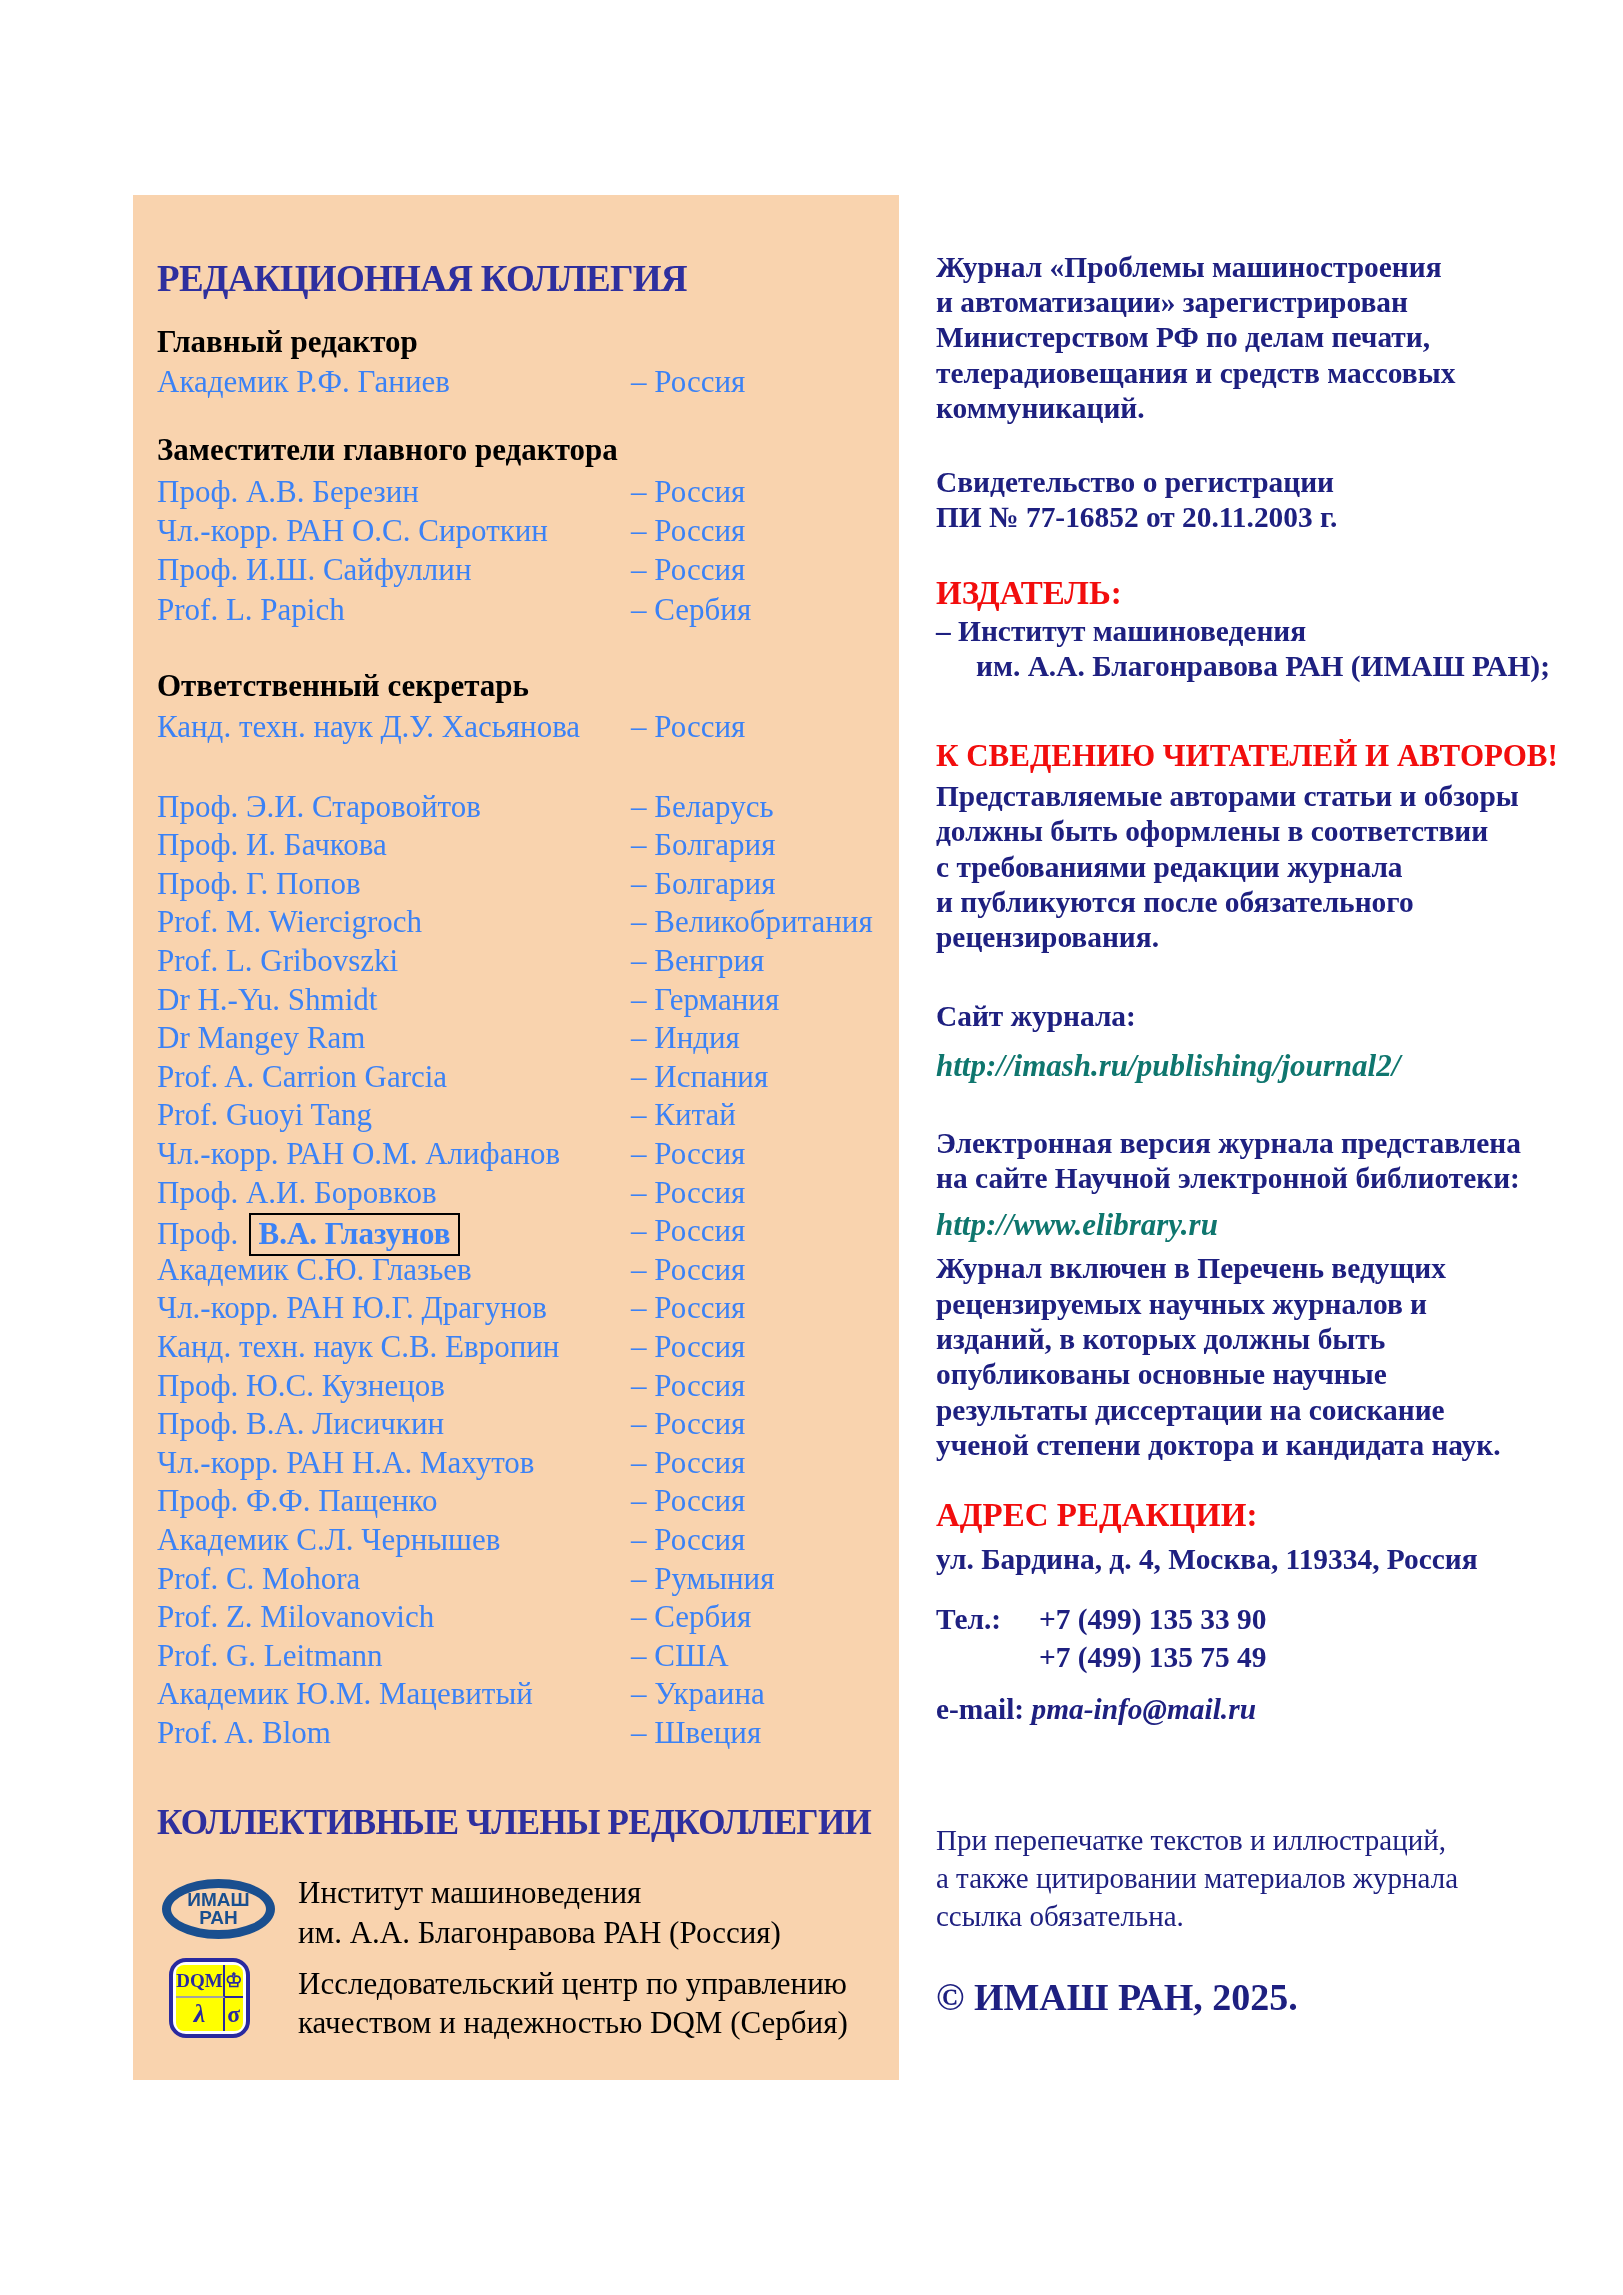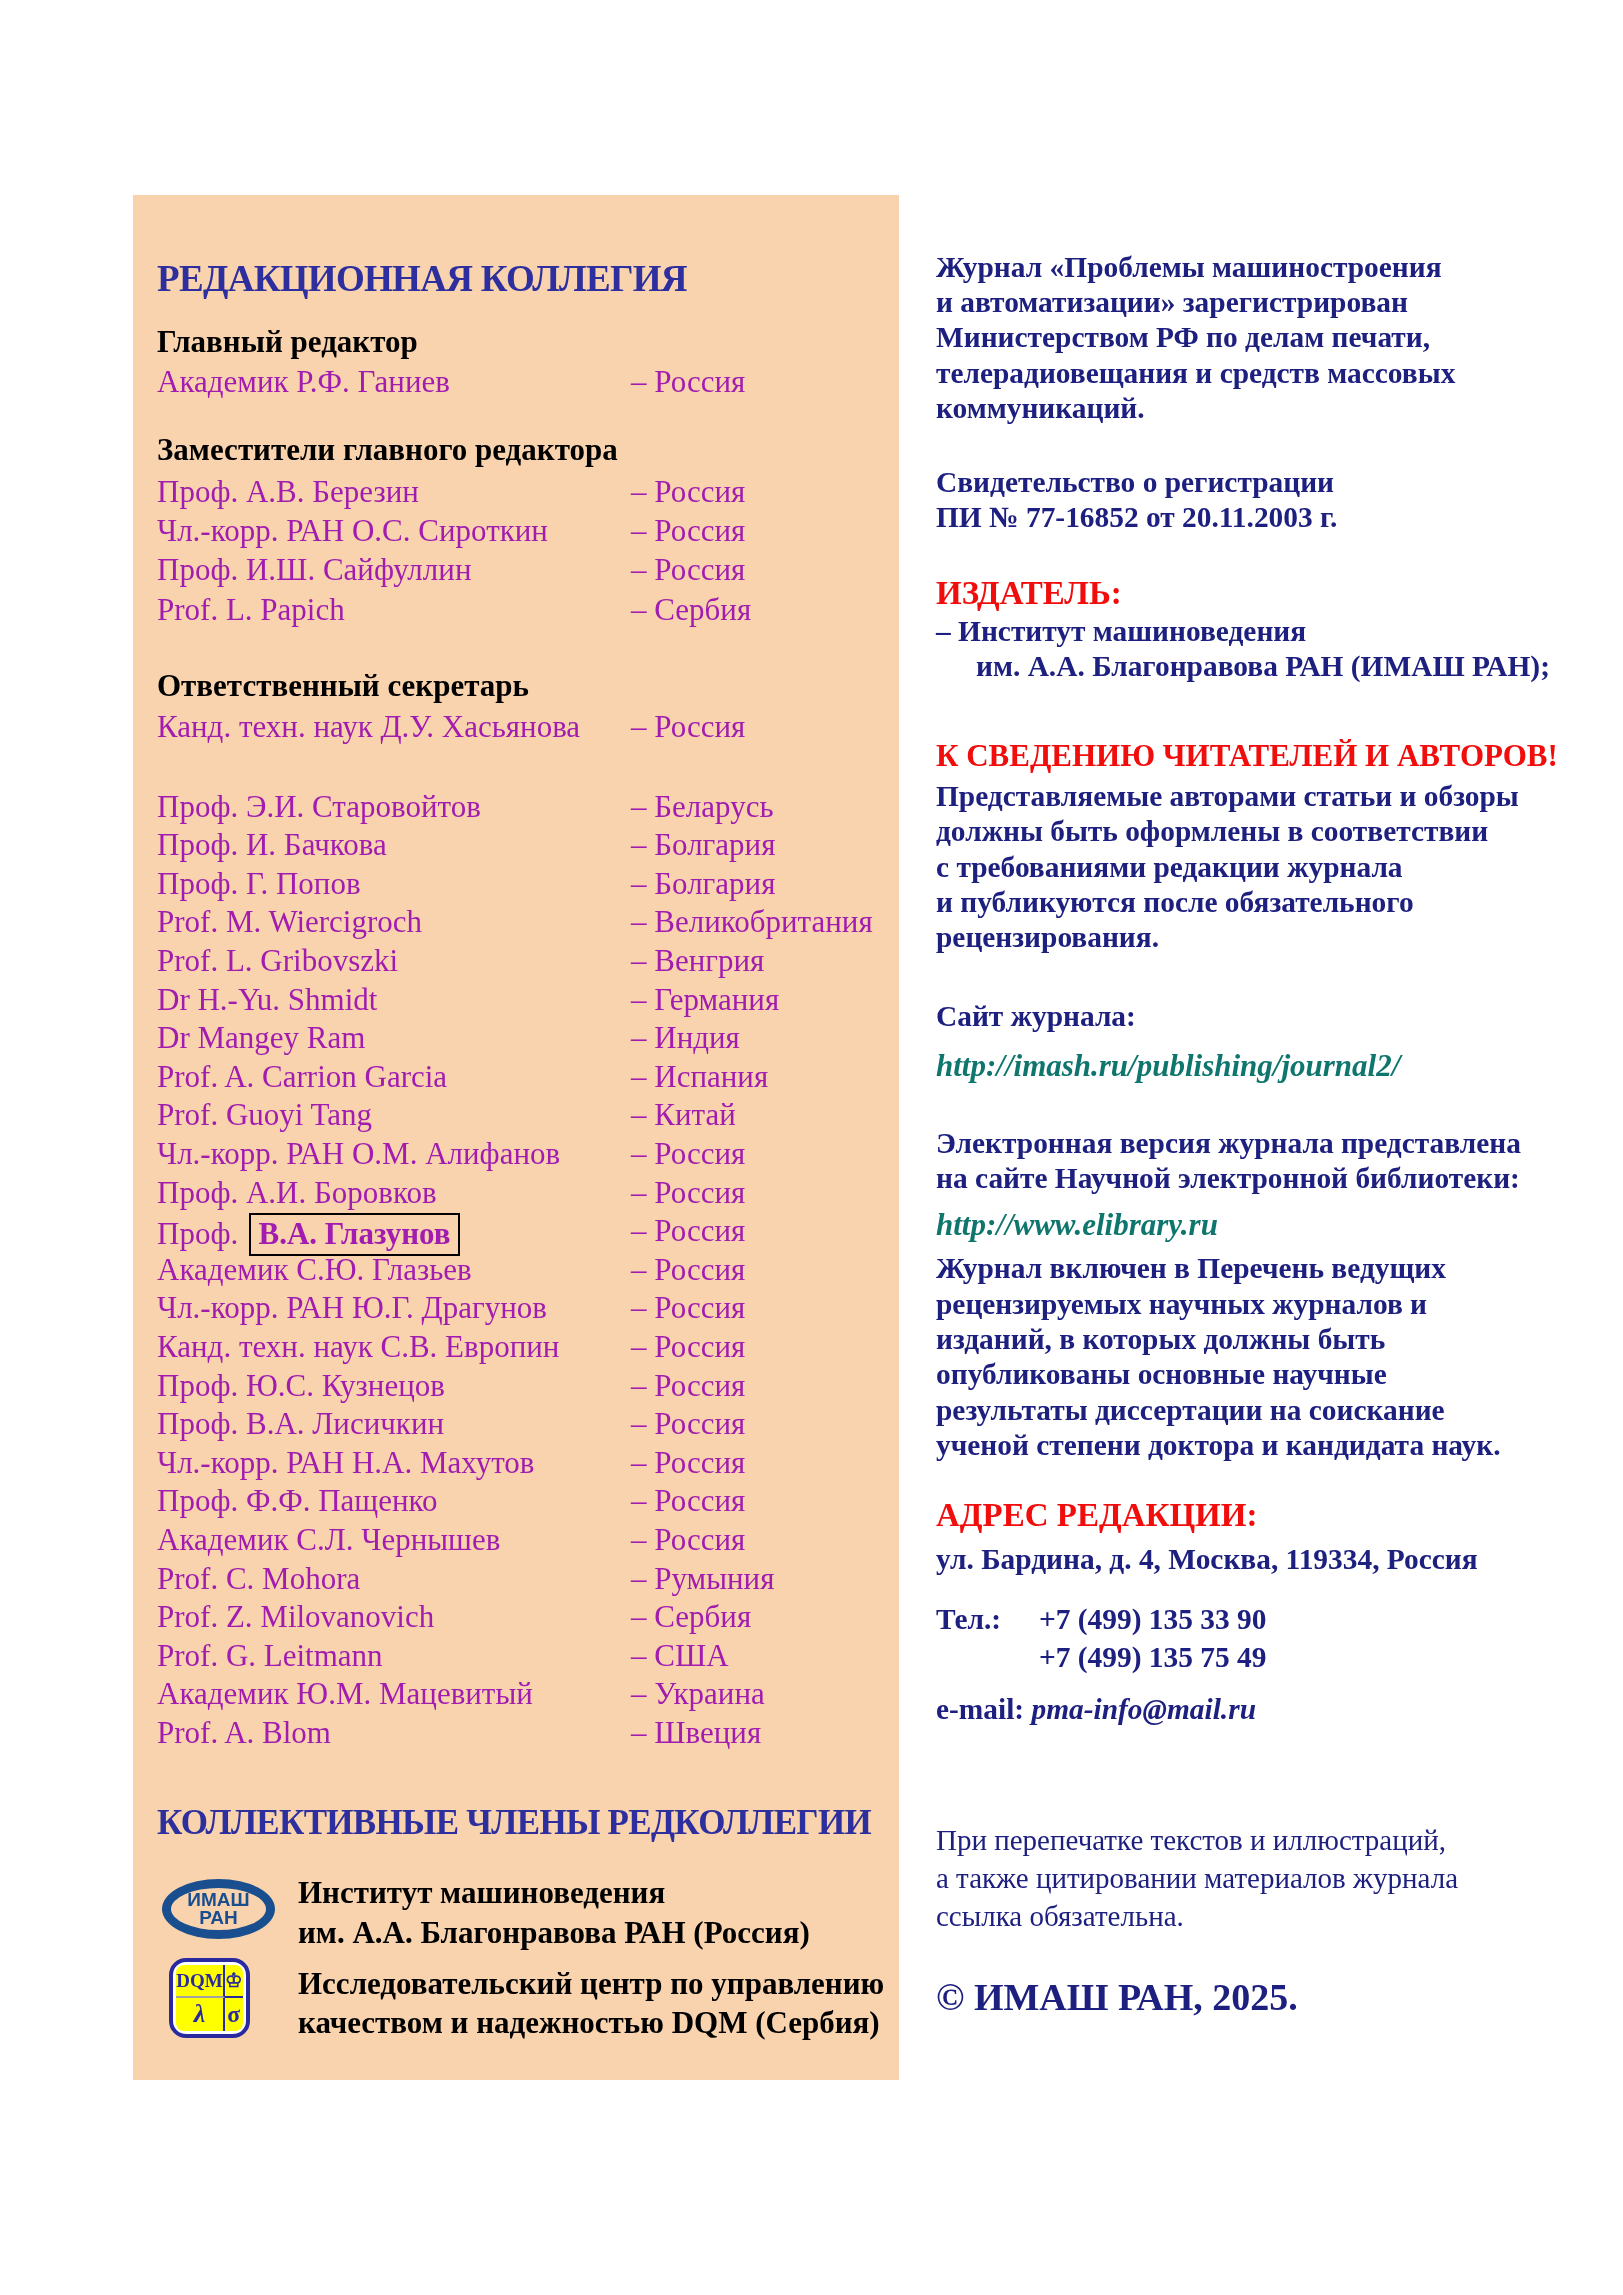--- a/index.html
+++ b/index.html
@@ -3,25 +3,25 @@
 <meta charset="utf-8">
 <style>
   html,body{margin:0;padding:0;background:#ffffff;}
   .page{position:relative;width:1623px;height:2295px;background:#ffffff;
         font-family:"Liberation Serif",serif;overflow:hidden;}
   .peach{position:absolute;left:133px;top:195px;width:766px;height:1885px;background:#f9d3ae;}
   .abs{position:absolute;white-space:nowrap;}
   
   .l-title{left:157px;font-size:37px;font-weight:bold;color:#2e2f9e;letter-spacing:-0.7px;}
   .l-label{left:157px;font-size:31px;font-weight:bold;color:#000;}
-  .l-row{left:157px;font-size:31px;color:#a21caf;text-align:center;}
+  .l-row{left:157px;font-size:31px;color:#3b82f6;text-align:center;}
   .l-row .country{position:absolute;left:474px;}
   .gbox{display:inline-block;border:2px solid #000;padding:0.7px 7.9px 2px 7.9px;margin-left:2.6px;font-weight:bold;}
   .c-title{left:157px;font-size:35px;font-weight:bold;color:#2e2f9e;letter-spacing:-0.7px;}
-  .c-text{left:298px;font-size:31px;font-weight:bold;color:#000;}
+  .c-text{left:298px;font-size:31px;font-weight:normal;color:#000;}
   
   .r{left:936px;font-size:29.4px;font-weight:bold;color:#1e2080;}
   .r-indent{left:976px;}
   .r-red{color:#f20d0d;font-size:33px;}
   .r-link{color:#0f766e;font-size:31px;font-style:italic;}
   .r-reg{font-weight:normal;font-size:29px;}
   .r-num{left:1039px;}
   .email-val{font-style:italic;}
   
   .imash-logo{position:absolute;left:162px;top:1879px;width:113px;height:60px;

